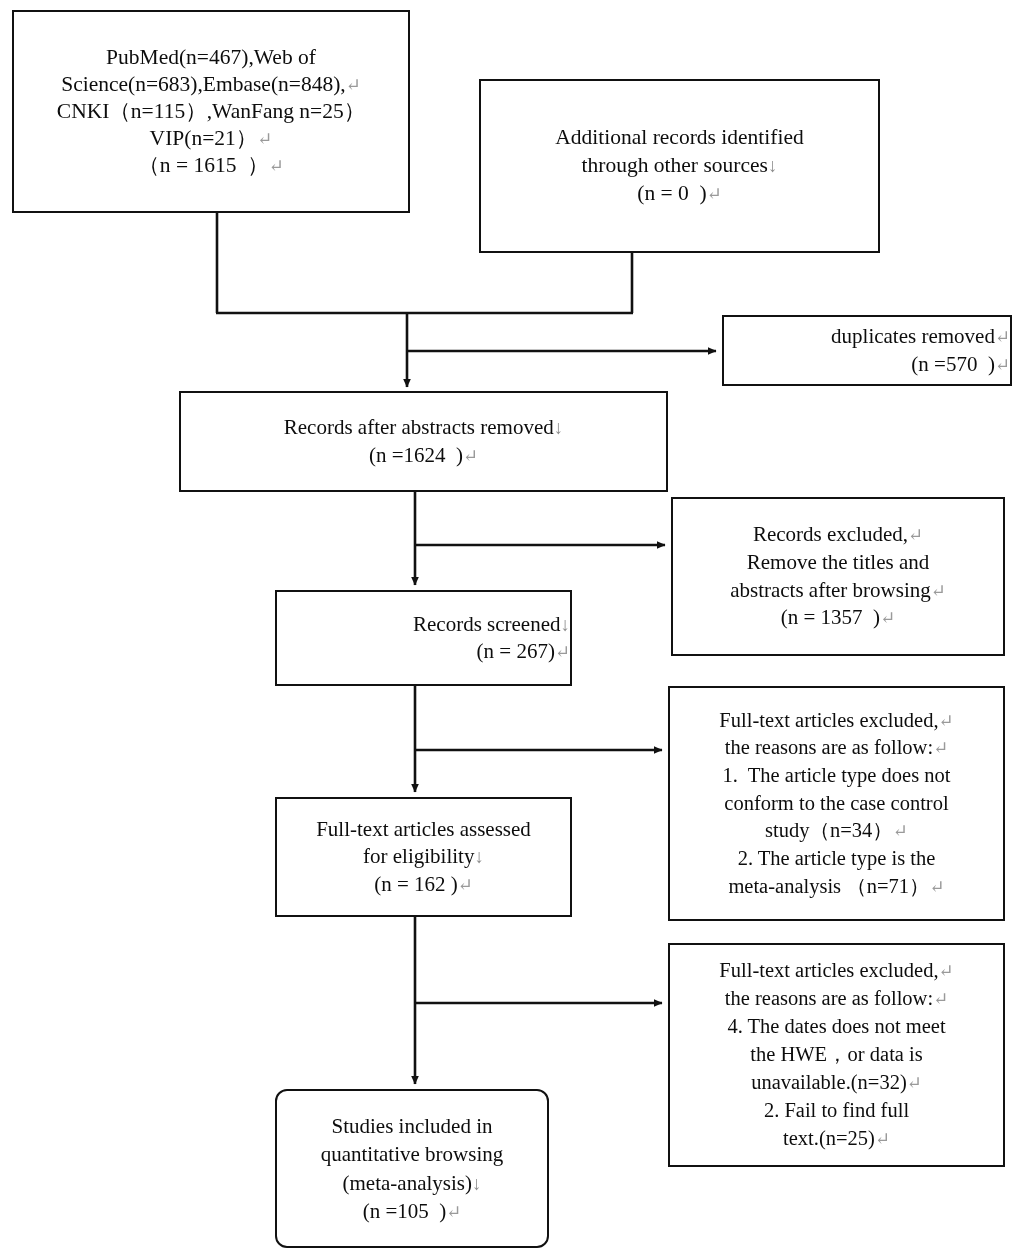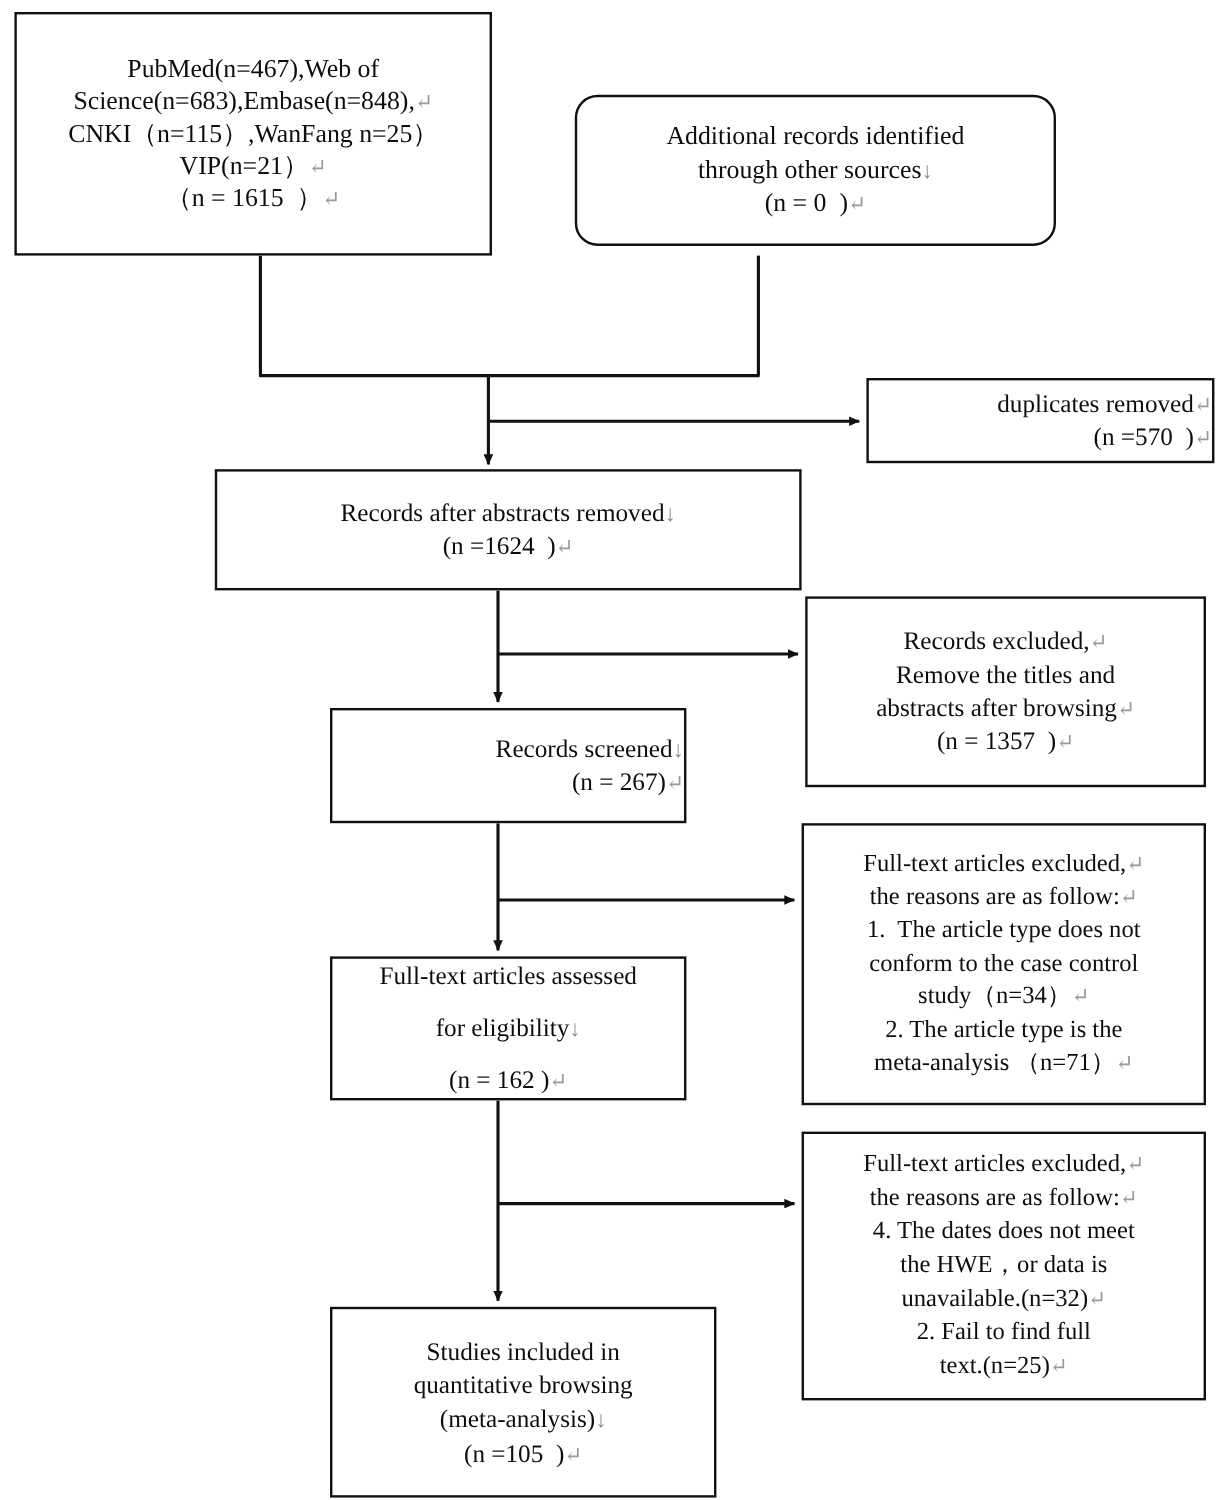--- a/index.html
+++ b/index.html
@@ -44,29 +44,29 @@
     color: #9a9a9a;
     font-size: 18px;
   }
   .dn {
     color: #8e8e8e;
     font-size: 19px;
   }
 
   
   #node-sources        { left: 12px;  top: 10px;   width: 398px; height: 203px; }
-  #node-additional     { left: 479px; top: 79px;   width: 401px; height: 126px; border-radius: 19px; }
+  #node-additional     { left: 479px; top: 79px;   width: 401px; height: 174px; }
   #node-duplicates     { left: 722px; top: 315px;  width: 290px; height: 71px; align-items: flex-end;  }
   #node-after-dupes    { left: 179px; top: 391px;  width: 489px; height: 101px; }
   #node-rec-excluded   { left: 671px; top: 497px;  width: 334px; height: 159px; }
   #node-screened       { left: 275px; top: 590px;  width: 297px; height: 96px; align-items: flex-end;  }
   #node-ft-excluded-1  { left: 668px; top: 686px;  width: 337px; height: 235px; }
-  #node-ft-assessed    { left: 275px; top: 797px;  width: 297px; height: 120px; gap: 16px; }
+  #node-ft-assessed    { left: 275px; top: 797px;  width: 297px; height: 120px; }
   #node-ft-excluded-2  { left: 668px; top: 943px;  width: 337px; height: 224px; }
-  #node-included       { left: 275px; top: 1089px; width: 322px; height: 159px; }
+  #node-included       { left: 275px; top: 1089px; width: 274px; height: 159px; border-radius: 12px; }
 
   #node-sources .line        { font-size: 21.5px; line-height: 1.26; }
   #node-additional .line     { font-size: 21.5px; line-height: 1.30; }
   #node-rec-excluded .line   { font-size: 21px;   line-height: 1.33; }
   #node-ft-excluded-1 .line  { font-size: 20.5px; line-height: 1.35; }
   #node-ft-excluded-2 .line  { font-size: 20.5px; line-height: 1.36; }
   #node-included .line       { font-size: 21px;   line-height: 1.34; }
 </style>
 </head>
 <body>

